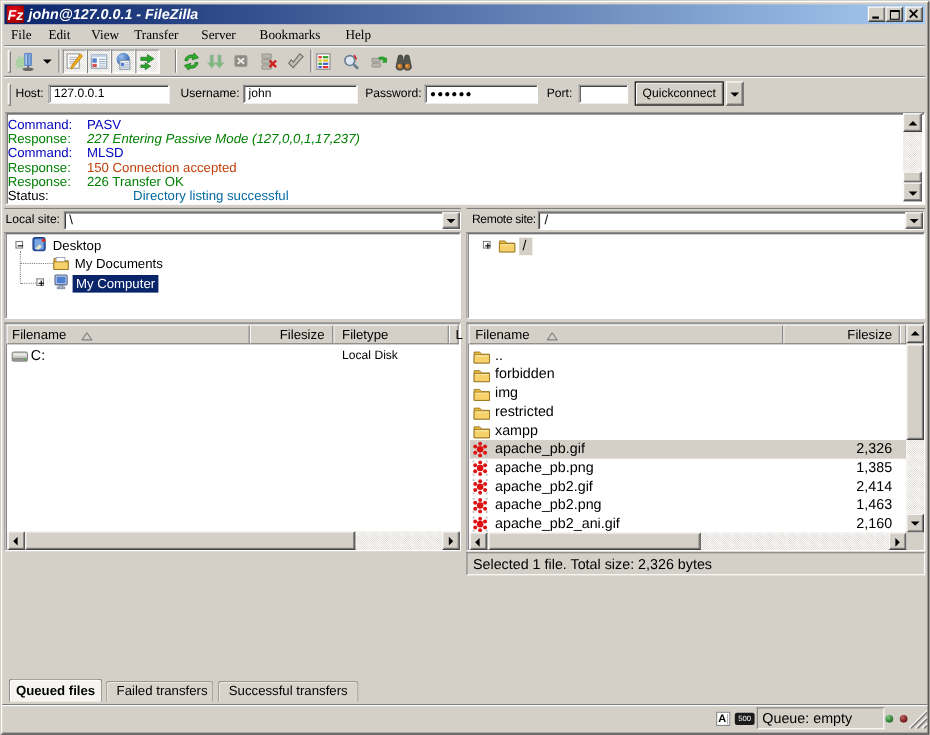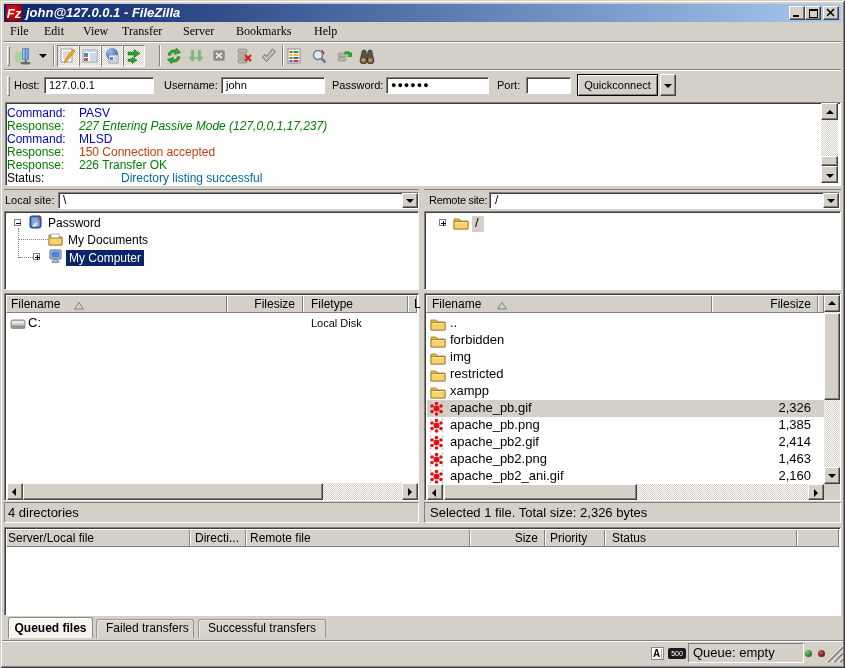--- a/index.html
+++ b/index.html
@@ -254,21 +254,21 @@
     <div class="abs" style="left:13px;top:27px;width:30px;height:1px;border-top:1px dotted #808080;"></div>
     <div class="abs" style="left:14px;top:45px;width:14px;height:1px;border-top:1px dotted #808080;"></div>
     <div class="abs" style="left:9px;top:7px;width:7px;height:7px;background:#fff;border:1px solid #808080;"></div>
     <div class="abs" style="left:11px;top:11px;width:5px;height:1px;background:#000;"></div>
     <svg class="abs" style="left:24px;top:3px;" width="14" height="14">
       <rect x="1" y="1" width="11" height="12" rx="2" fill="#3c6cc0" stroke="#1a3a80"></rect>
       <rect x="2.5" y="2.5" width="8" height="9" rx="1" fill="#7da7e0"></rect>
       <path d="M3,11 l4,-4 l2,2 l-3,3 z" fill="#e8e4c8"></path>
       <circle cx="10.5" cy="3.5" r="1.6" fill="#e03020"></circle>
     </svg>
-    <div class="abs" style="left:43px;top:4px;height:14px;line-height:14px;">Password</div>
+    <div class="abs" style="left:43px;top:4px;height:14px;line-height:14px;">Desktop</div>
     <svg class="abs" style="left:43px;top:20px;" width="15" height="14">
       <path d="M1,3 h5 l2,2 h6 v8 h-13 z" fill="#e8b93e" stroke="#8a6914" stroke-width="0.7"></path>
       <rect x="3" y="2" width="8" height="6" fill="#fff" stroke="#9090b0" stroke-width="0.7"></rect>
       <path d="M1,6 h13 v7 h-13 z" fill="#f7d26a" stroke="#8a6914" stroke-width="0.7"></path>
     </svg>
     <div class="abs" style="left:63px;top:21px;height:14px;line-height:14px;">My Documents</div>
     <div class="abs" style="left:28px;top:41px;width:7px;height:7px;background:#fff;border:1px solid #808080;"></div>
     <div class="abs" style="left:30px;top:45px;width:5px;height:1px;background:#000;"></div>
     <div class="abs" style="left:32px;top:43px;width:1px;height:5px;background:#000;"></div>
     <svg class="abs" style="left:43px;top:37px;" width="15" height="15">
@@ -303,23 +303,20 @@
     <div class="abs stip" style="left:2px;top:189px;width:411px;height:17px;"></div>
     <div class="abs btn3d" style="left:2px;top:189px;width:16px;height:17px;">
           <div class="abs aL" style="left:4px;top:4px;"></div>
         </div>
     <div class="abs btn3d" style="left:18px;top:189px;width:300px;height:17px;"></div>
     <div class="abs btn3d" style="left:397px;top:189px;width:16px;height:17px;">
           <div class="abs aR" style="left:5px;top:4px;"></div>
         </div>
   </div>
 
-  <div class="abs sunk1" style="left:0;top:313px;width:415px;height:21px;background:#d4d0c8;">
-    <div class="abs" style="left:3px;top:0;height:19px;line-height:19px;font-size:13px;">4 directories</div>
-  </div>
 </div>
 
 <div class="abs" id="remotepane" style="left:424px;top:189px;width:417px;height:335px;">
   <svg width="0" height="0" style="position:absolute;">
     <defs>
       <g id="fold">
             <path d="M1,3 h5 l2,2 h7 v8 h-14 z" fill="#e8b93e" stroke="#8a6914" stroke-width="0.7"></path>
         <path d="M1,5.5 h14 v7.5 h-14 z" fill="#f7d26a" stroke="#8a6914" stroke-width="0.7"></path>
         <path d="M2,6.5 h12" stroke="#fce9a8" stroke-width="1"></path>
           </g>
@@ -430,35 +427,20 @@
           <div class="abs aR" style="left:5px;top:4px;"></div>
         </div>
     <div class="abs" style="left:399px;top:190px;width:16px;height:16px;background:#d4d0c8;"></div>
   </div>
 
   <div class="abs sunk1" style="left:0;top:313px;width:417px;height:21px;background:#d4d0c8;">
     <div class="abs" style="left:5px;top:0;height:19px;line-height:19px;font-size:13px;">Selected 1 file. Total size: 2,326 bytes</div>
   </div>
 </div>
 
-<div class="abs sunk2" id="queue" style="left:4px;top:527px;width:837px;height:89px;background:#fff;">
-  <div class="abs hdr" style="left:1px;top:1px;width:833px;height:18px;"></div>
-  <div class="abs" style="left:3px;top:3px;height:15px;line-height:15px;">Server/Local file</div>
-  <div class="abs hdiv" style="left:184px;top:2px;height:16px;"></div>
-  <div class="abs" style="left:190px;top:3px;height:15px;line-height:15px;">Directi...</div>
-  <div class="abs hdiv" style="left:240px;top:2px;height:16px;"></div>
-  <div class="abs" style="left:245px;top:3px;height:15px;line-height:15px;">Remote file</div>
-  <div class="abs hdiv" style="left:464px;top:2px;height:16px;"></div>
-  <div class="abs" style="left:480px;top:3px;width:53px;height:15px;line-height:15px;text-align:right;">Size</div>
-  <div class="abs hdiv" style="left:539px;top:2px;height:16px;"></div>
-  <div class="abs" style="left:545px;top:3px;height:15px;line-height:15px;">Priority</div>
-  <div class="abs hdiv" style="left:599px;top:2px;height:16px;"></div>
-  <div class="abs" style="left:607px;top:3px;height:15px;line-height:15px;">Status</div>
-  <div class="abs hdiv" style="left:791px;top:2px;height:16px;"></div>
-</div>
 
 <div class="abs" id="tabs" style="left:4px;top:617px;width:837px;height:21px;">
   <div class="abs" style="left:4px;top:0;width:85px;height:21px;background:#f5f4f0;
     border:1px solid #8a8a84;border-bottom:none;border-radius:3px 3px 0 0;
     box-shadow: inset 1px 1px 0 #fff;
     text-align:center;line-height:20px;font-weight:bold;">Queued files</div>
   <div class="abs" style="left:92px;top:2px;width:98px;height:19px;background:#d7d3cb;
     border:1px solid #9a968e;border-bottom:none;border-radius:3px 3px 0 0;
     box-shadow: inset 1px 1px 0 #eae8e2; line-height:17px;padding-left:9px;">Failed transfers</div>
   <div class="abs" style="left:194px;top:2px;width:128px;height:19px;background:#d7d3cb;

